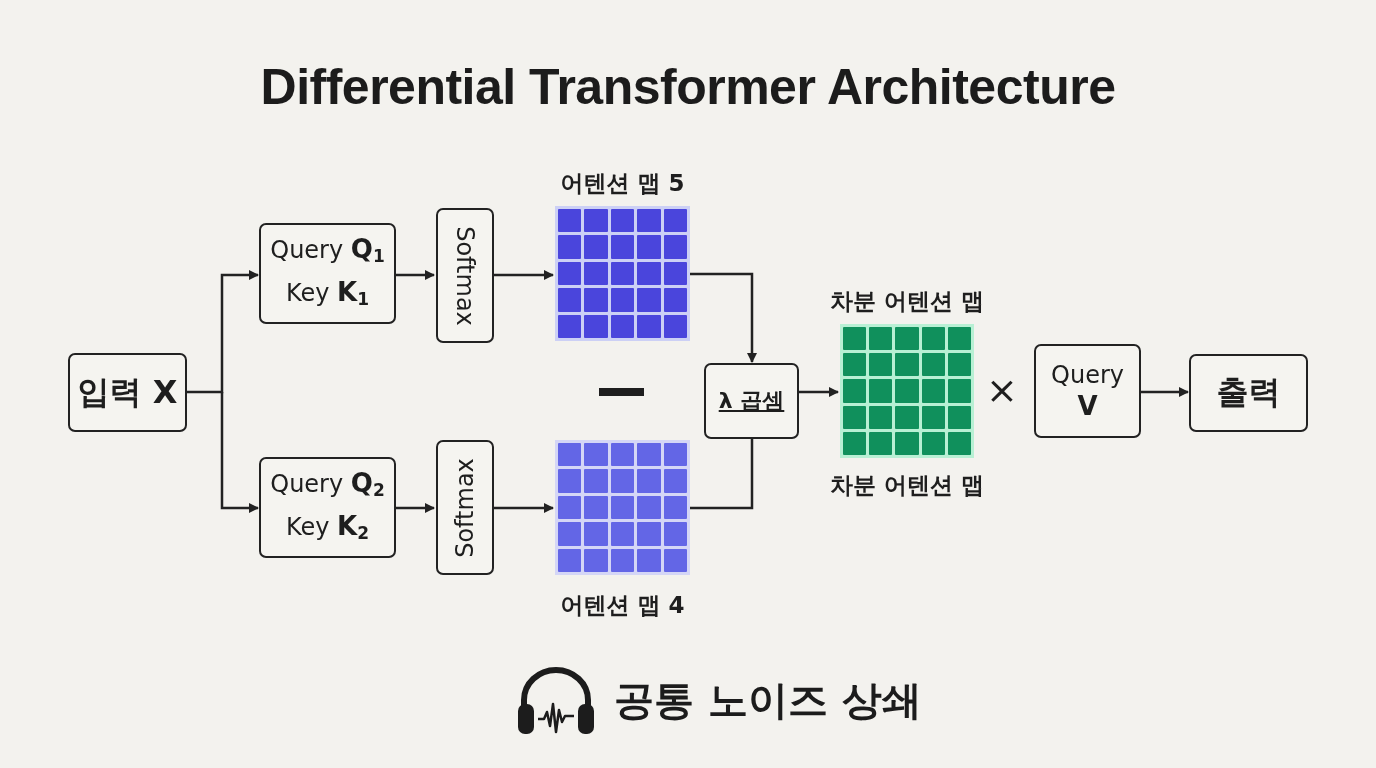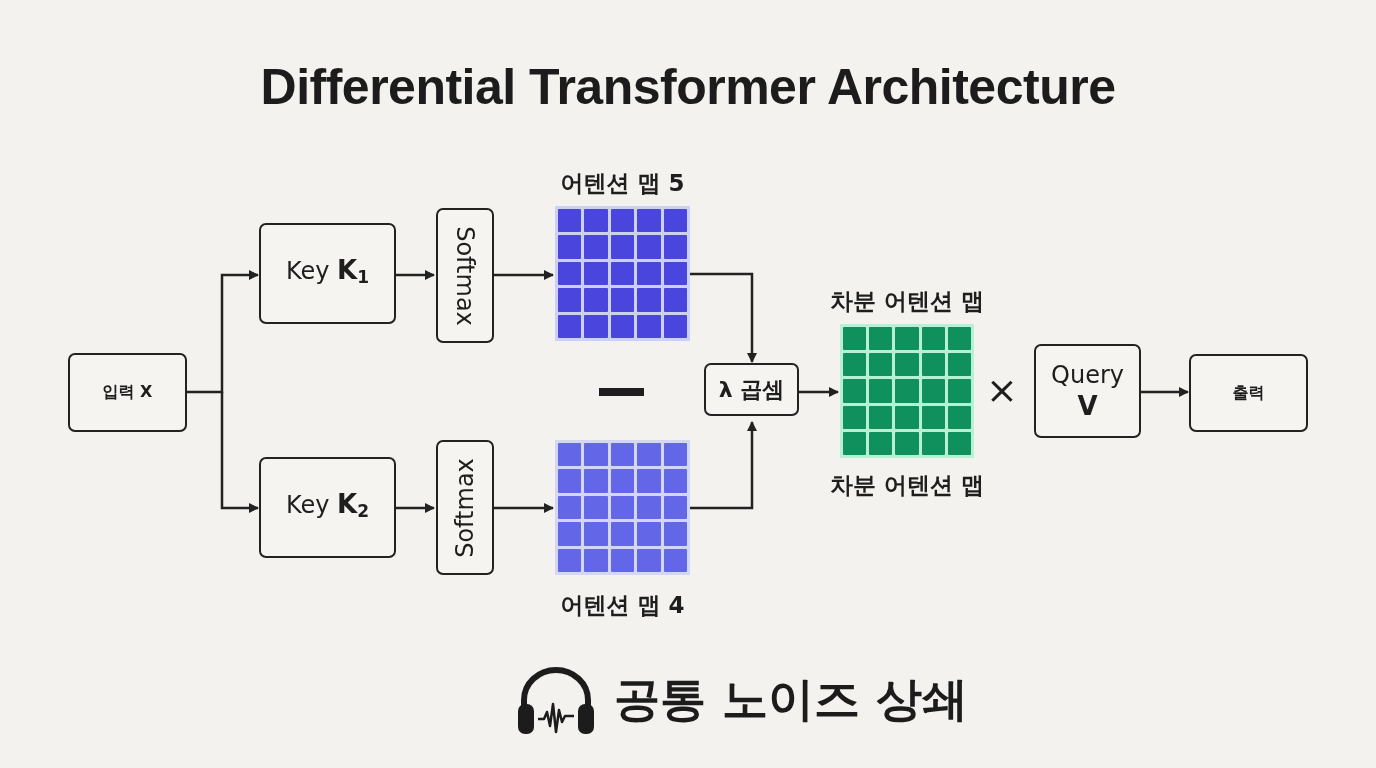--- a/index.html
+++ b/index.html
@@ -8,27 +8,27 @@
   .title{position:absolute;left:0;top:58px;width:1376px;text-align:center;
          font-family:"Liberation Sans","DejaVu Sans",sans-serif;font-weight:bold;font-size:50px;letter-spacing:-0.5px;color:#1c1c1c;}
   .box{position:absolute;border:2.5px solid #222;border-radius:7px;background:#f5f4f0;box-sizing:border-box;
        display:flex;flex-direction:column;align-items:center;justify-content:center;}
   .qk{font-size:24px;line-height:36px;font-family:"DejaVu Sans",sans-serif;}
   .qk b{font-weight:bold;font-size:26px;}
   .qk sub{font-size:17px;vertical-align:-4px;}
   .softmax-text{font-size:24px;white-space:nowrap;}
   .rot-cw{transform:rotate(90deg);}
   .rot-ccw{transform:rotate(-90deg);}
-  .bold-label{font-weight:bold;font-size:16px;}
+  .bold-label{font-weight:bold;font-size:32px;}
   .grid{position:absolute;display:grid;grid-template-columns:repeat(5,1fr);grid-template-rows:repeat(5,1fr);gap:3px;padding:3px;box-sizing:border-box;}
   .grid .cell{border-radius:1px;}
   .map-label{position:absolute;font-weight:bold;font-size:23px;white-space:nowrap;text-align:center;}
   svg.wires{position:absolute;left:0;top:0;width:1376px;height:768px;pointer-events:none;}
   .footer{position:absolute;left:516px;top:664px;display:flex;align-items:center;gap:18px;}
-  .footer-text{font-weight:bold;font-size:46px;color:#1c1c1c;}
+  .footer-text{font-weight:bold;font-size:40px;color:#1c1c1c;}
 </style>
 </head>
 <body>
 
 <div class="title">Differential Transformer Architecture</div>
 
 <svg class="wires" viewBox="0 0 1376 768">
   <defs>
     <marker id="ah" markerWidth="10" markerHeight="10" refX="9" refY="5" orient="auto" markerUnits="userSpaceOnUse">
       <path d="M0,0 L10,5 L0,10 z" fill="#222"></path>
@@ -53,27 +53,35 @@
     <path d="M1141,392 H1188" marker-end="url(#ah)"></path>
   </g>
 </svg>
 
 <div class="box" style="left:68px;top:353px;width:119px;height:79px;">
   <span class="bold-label">입력 X</span>
 </div>
 
 <div class="box qk" style="left:259px;top:223px;width:137px;height:101px;">
   <div>
+    <span>Query</span>
+    <b><span>Q</span><sub>1</sub></b>
+  </div>
+  <div>
     <span>Key</span>
     <b><span>K</span><sub>1</sub></b>
   </div>
 </div>
 
 <div class="box qk" style="left:259px;top:457px;width:137px;height:101px;">
   <div>
+    <span>Query</span>
+    <b><span>Q</span><sub>2</sub></b>
+  </div>
+  <div>
     <span>Key</span>
     <b><span>K</span><sub>2</sub></b>
   </div>
 </div>
 
 <div class="box" style="left:436px;top:208px;width:58px;height:135px;">
   <span class="softmax-text rot-cw">Softmax</span>
 </div>
 <div class="box" style="left:436px;top:440px;width:58px;height:135px;">
   <span class="softmax-text rot-ccw">Softmax</span>
@@ -132,21 +140,21 @@
     <div class="cell" style="background: rgb(99, 102, 230);"></div>
     <div class="cell" style="background: rgb(99, 102, 230);"></div>
     <div class="cell" style="background: rgb(99, 102, 230);"></div>
     <div class="cell" style="background: rgb(99, 102, 230);"></div>
     <div class="cell" style="background: rgb(99, 102, 230);"></div>
     <div class="cell" style="background: rgb(99, 102, 230);"></div>
     <div class="cell" style="background: rgb(99, 102, 230);"></div>
   </div>
 <div class="map-label" style="left:555px;top:590px;width:135px;">어텐션 맵 4</div>
 
-<div class="box" style="left:704px;top:363px;width:95px;height:53px;">
+<div class="box" style="left:704px;top:363px;width:95px;height:76px;text-decoration:underline;">
   <span class="bold-label" style="font-size:22px;">λ 곱셈</span>
 </div>
 
 <div class="map-label" style="left:812px;top:286px;width:190px;">차분 어텐션 맵</div>
 <div class="grid" id="grid3" style="left:840px;top:324px;width:134px;height:134px;background:#b8f0d4;">
     <div class="cell" style="background: rgb(16, 144, 92);"></div>
     <div class="cell" style="background: rgb(16, 144, 92);"></div>
     <div class="cell" style="background: rgb(16, 144, 92);"></div>
     <div class="cell" style="background: rgb(16, 144, 92);"></div>
     <div class="cell" style="background: rgb(16, 144, 92);"></div>

